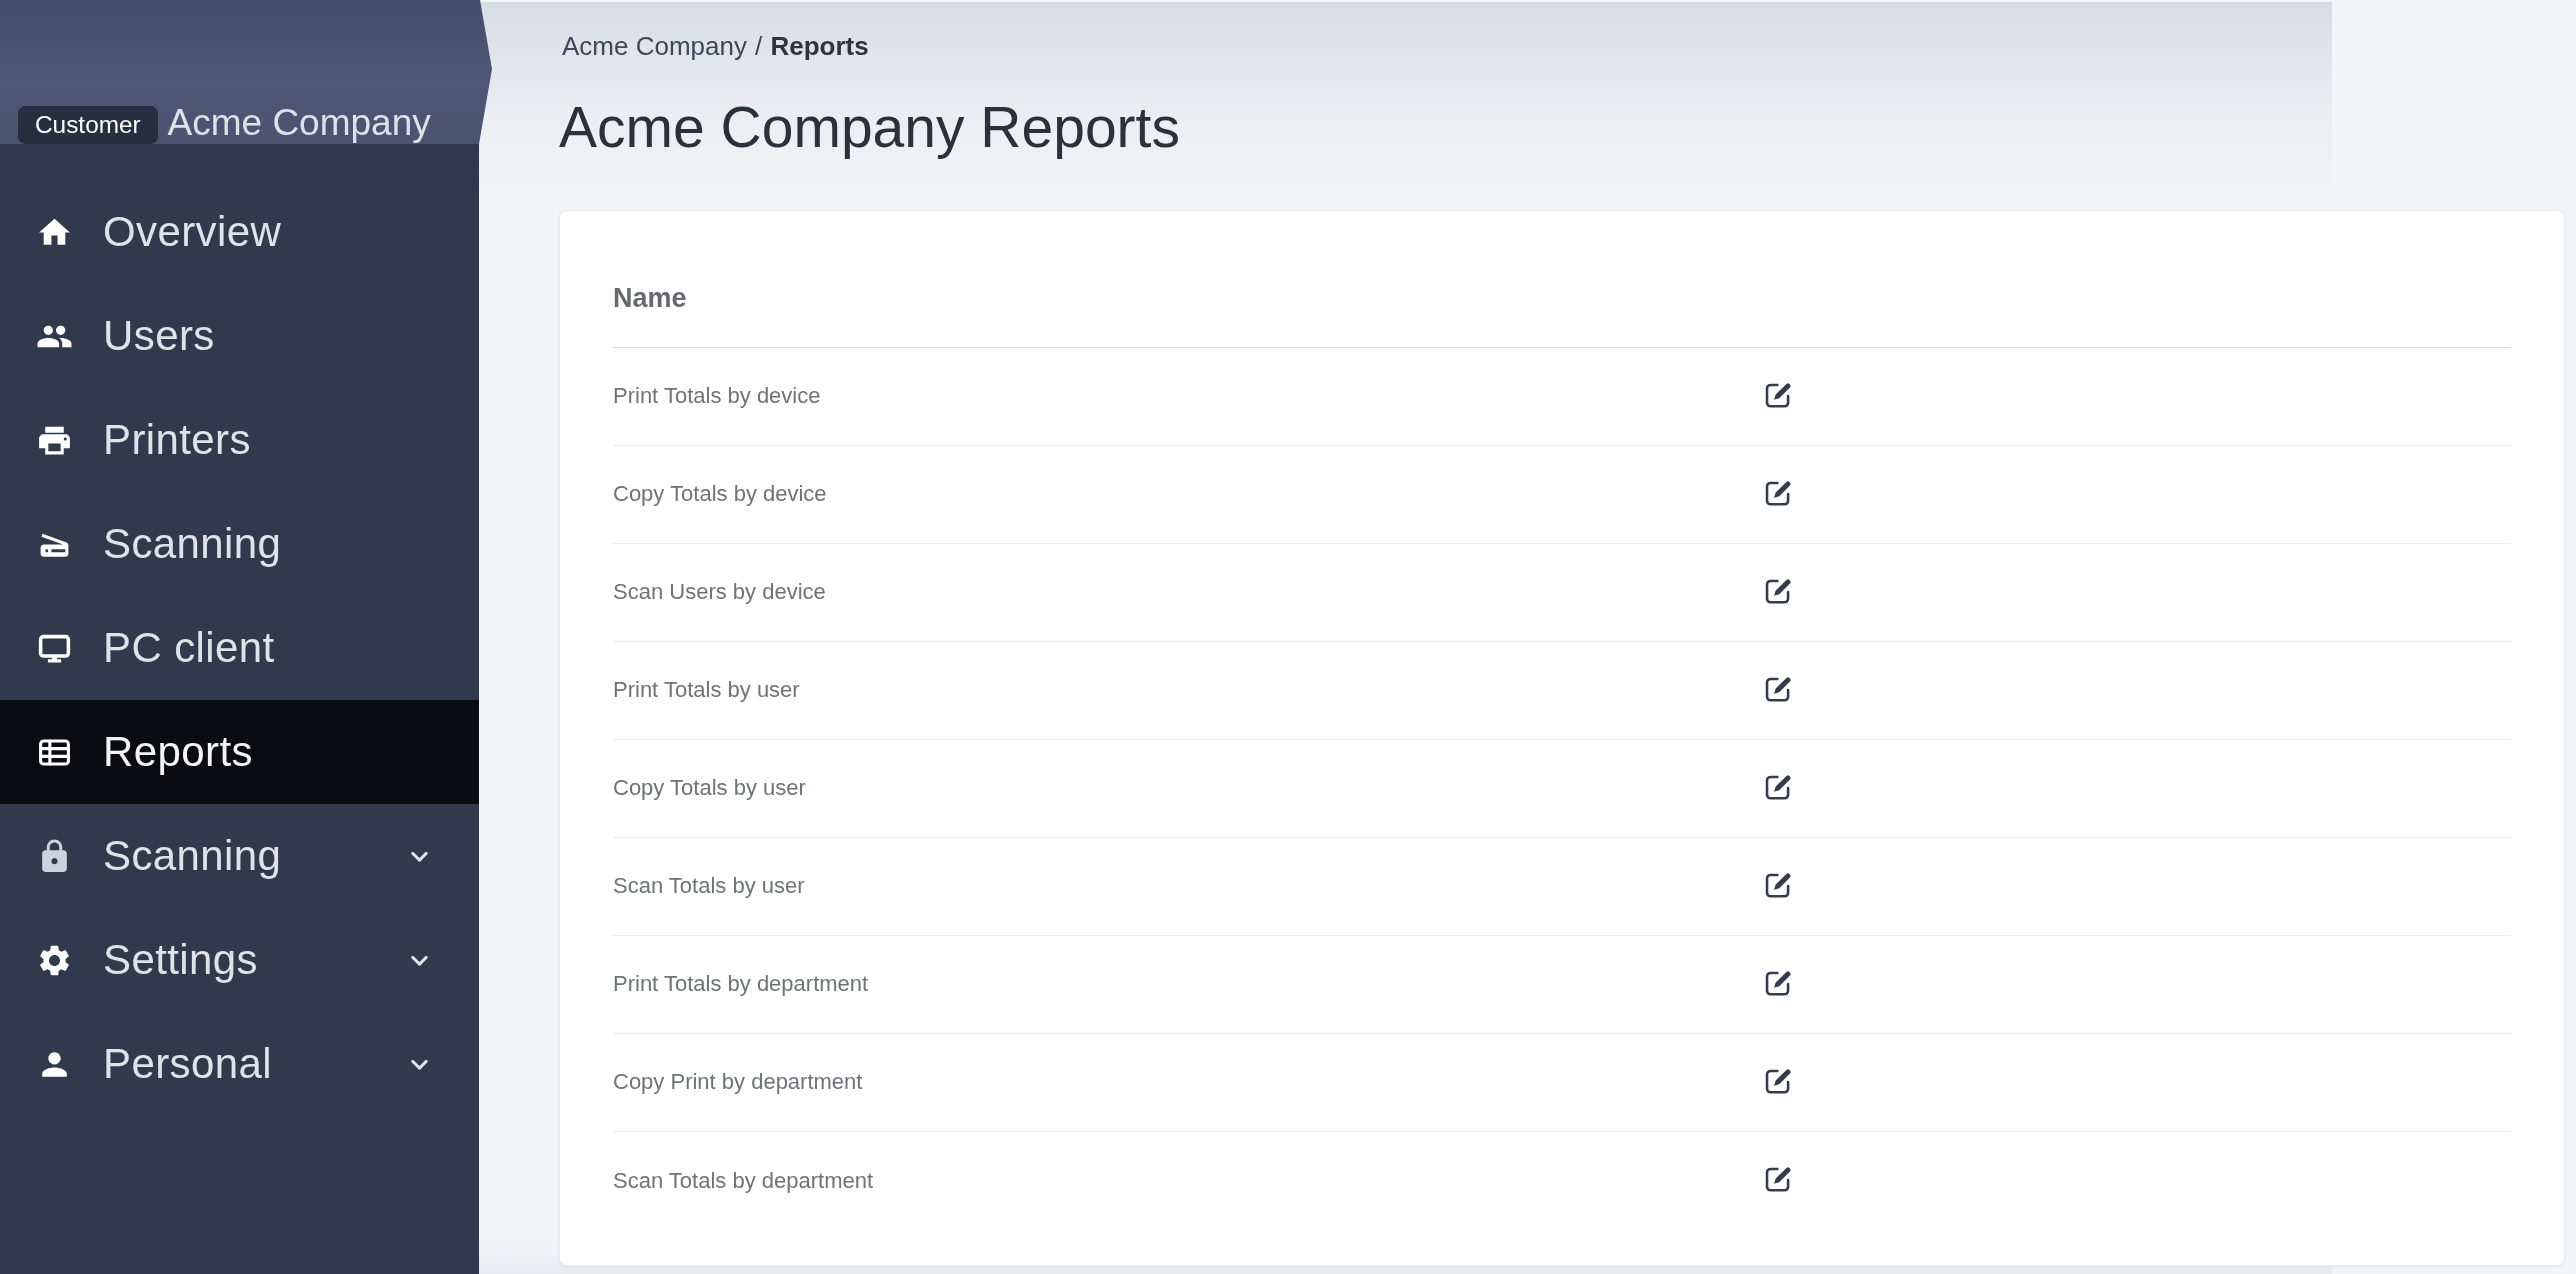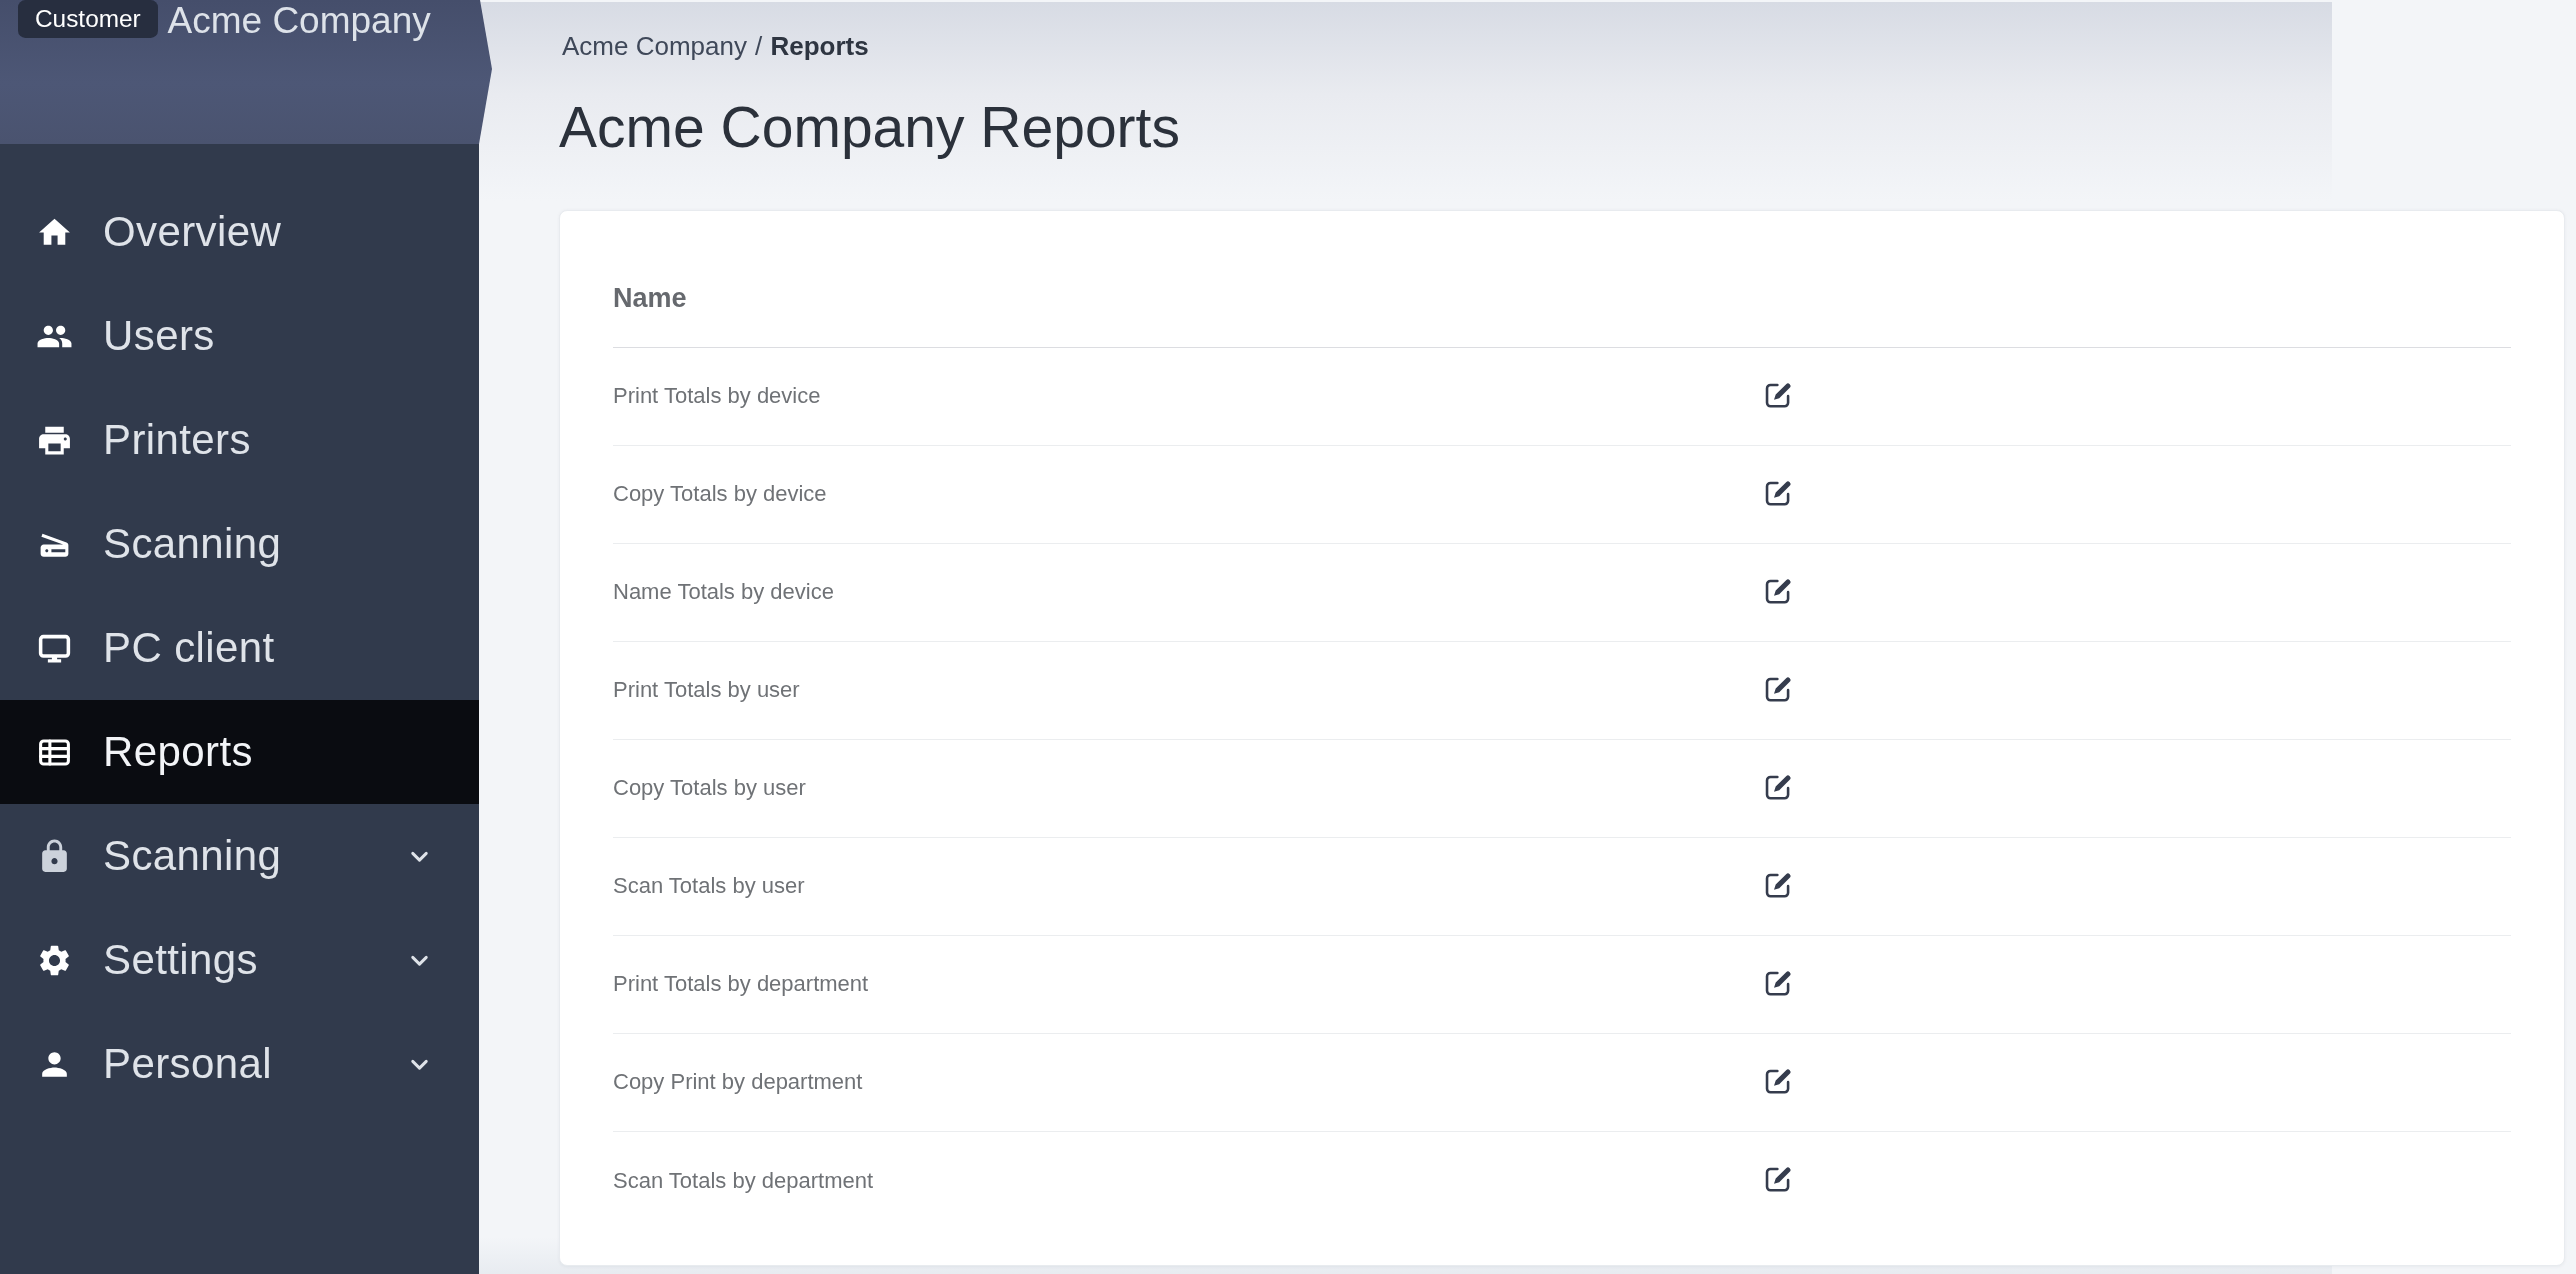--- a/index.html
+++ b/index.html
@@ -5,21 +5,21 @@
   * { margin:0; padding:0; box-sizing:border-box; }
   html,body { width:2576px; height:1274px; overflow:hidden;
               font-family:"Liberation Sans", sans-serif; background:#f3f5f8; }
 
   
   .sidebar { position:absolute; left:0; top:0; width:479px; height:1274px;
              background:#313a4c; z-index:1; }
   .sidebar-header { position:absolute; left:0; top:0; width:492px; height:144px;
              background:linear-gradient(180deg,#454e6b 0%,#4d5776 58%,#4a536f 100%);
              clip-path:polygon(0 0, 480px 0, 100% 69px, 479px 100%, 0 100%);
-             display:flex; align-items:flex-start; z-index:3; }
+             display:flex; align-items:flex-end; z-index:3; }
   .customer-badge { margin-left:18px; height:38px; line-height:38px; padding:0 17px;
              background:#272e3f; color:#ffffff; font-size:24.4px; border-radius:7.3px;
              white-space:nowrap; }
   .company-name { margin-left:9.8px; font-size:37px; color:#dde2e9; white-space:nowrap; }
 
   .nav { position:absolute; top:144px; left:0; width:479px; padding-top:36px; }
   .nav-item { position:relative; height:104px; display:flex; align-items:center;
              color:#dfe3e9; cursor:pointer; }
   .nav-item.active { background:#0a0c11; color:#f2f4f7; }
   .nav-icon { position:absolute; left:34px; width:41px; height:41px;
@@ -177,21 +177,21 @@
         <div class="trow">
           <span class="row-name">Copy Totals by device</span>
           <button class="edit-btn">
             <span><svg viewBox="0 0 24 24" fill="currentColor" xmlns="http://www.w3.org/2000/svg">
                 <path fill="none" stroke="currentColor" stroke-width="2" stroke-linecap="round" d="M20.2 12.9V18a2.7 2.7 0 0 1-2.7 2.7H6.6A2.7 2.7 0 0 1 3.9 18V6.9a2.7 2.7 0 0 1 2.7-2.7h5.3"></path>
                 <path d="M9.3 15.7l1.3-4 8.1-8.1a1.95 1.95 0 0 1 2.76 0 1.95 1.95 0 0 1 0 2.76l-8.1 8.1z"></path>
               </svg></span>
           </button>
         </div>
         <div class="trow">
-          <span class="row-name">Name Totals by device</span>
+          <span class="row-name">Scan Users by device</span>
           <button class="edit-btn">
             <span><svg viewBox="0 0 24 24" fill="currentColor" xmlns="http://www.w3.org/2000/svg">
                 <path fill="none" stroke="currentColor" stroke-width="2" stroke-linecap="round" d="M20.2 12.9V18a2.7 2.7 0 0 1-2.7 2.7H6.6A2.7 2.7 0 0 1 3.9 18V6.9a2.7 2.7 0 0 1 2.7-2.7h5.3"></path>
                 <path d="M9.3 15.7l1.3-4 8.1-8.1a1.95 1.95 0 0 1 2.76 0 1.95 1.95 0 0 1 0 2.76l-8.1 8.1z"></path>
               </svg></span>
           </button>
         </div>
         <div class="trow">
           <span class="row-name">Print Totals by user</span>
           <button class="edit-btn">

